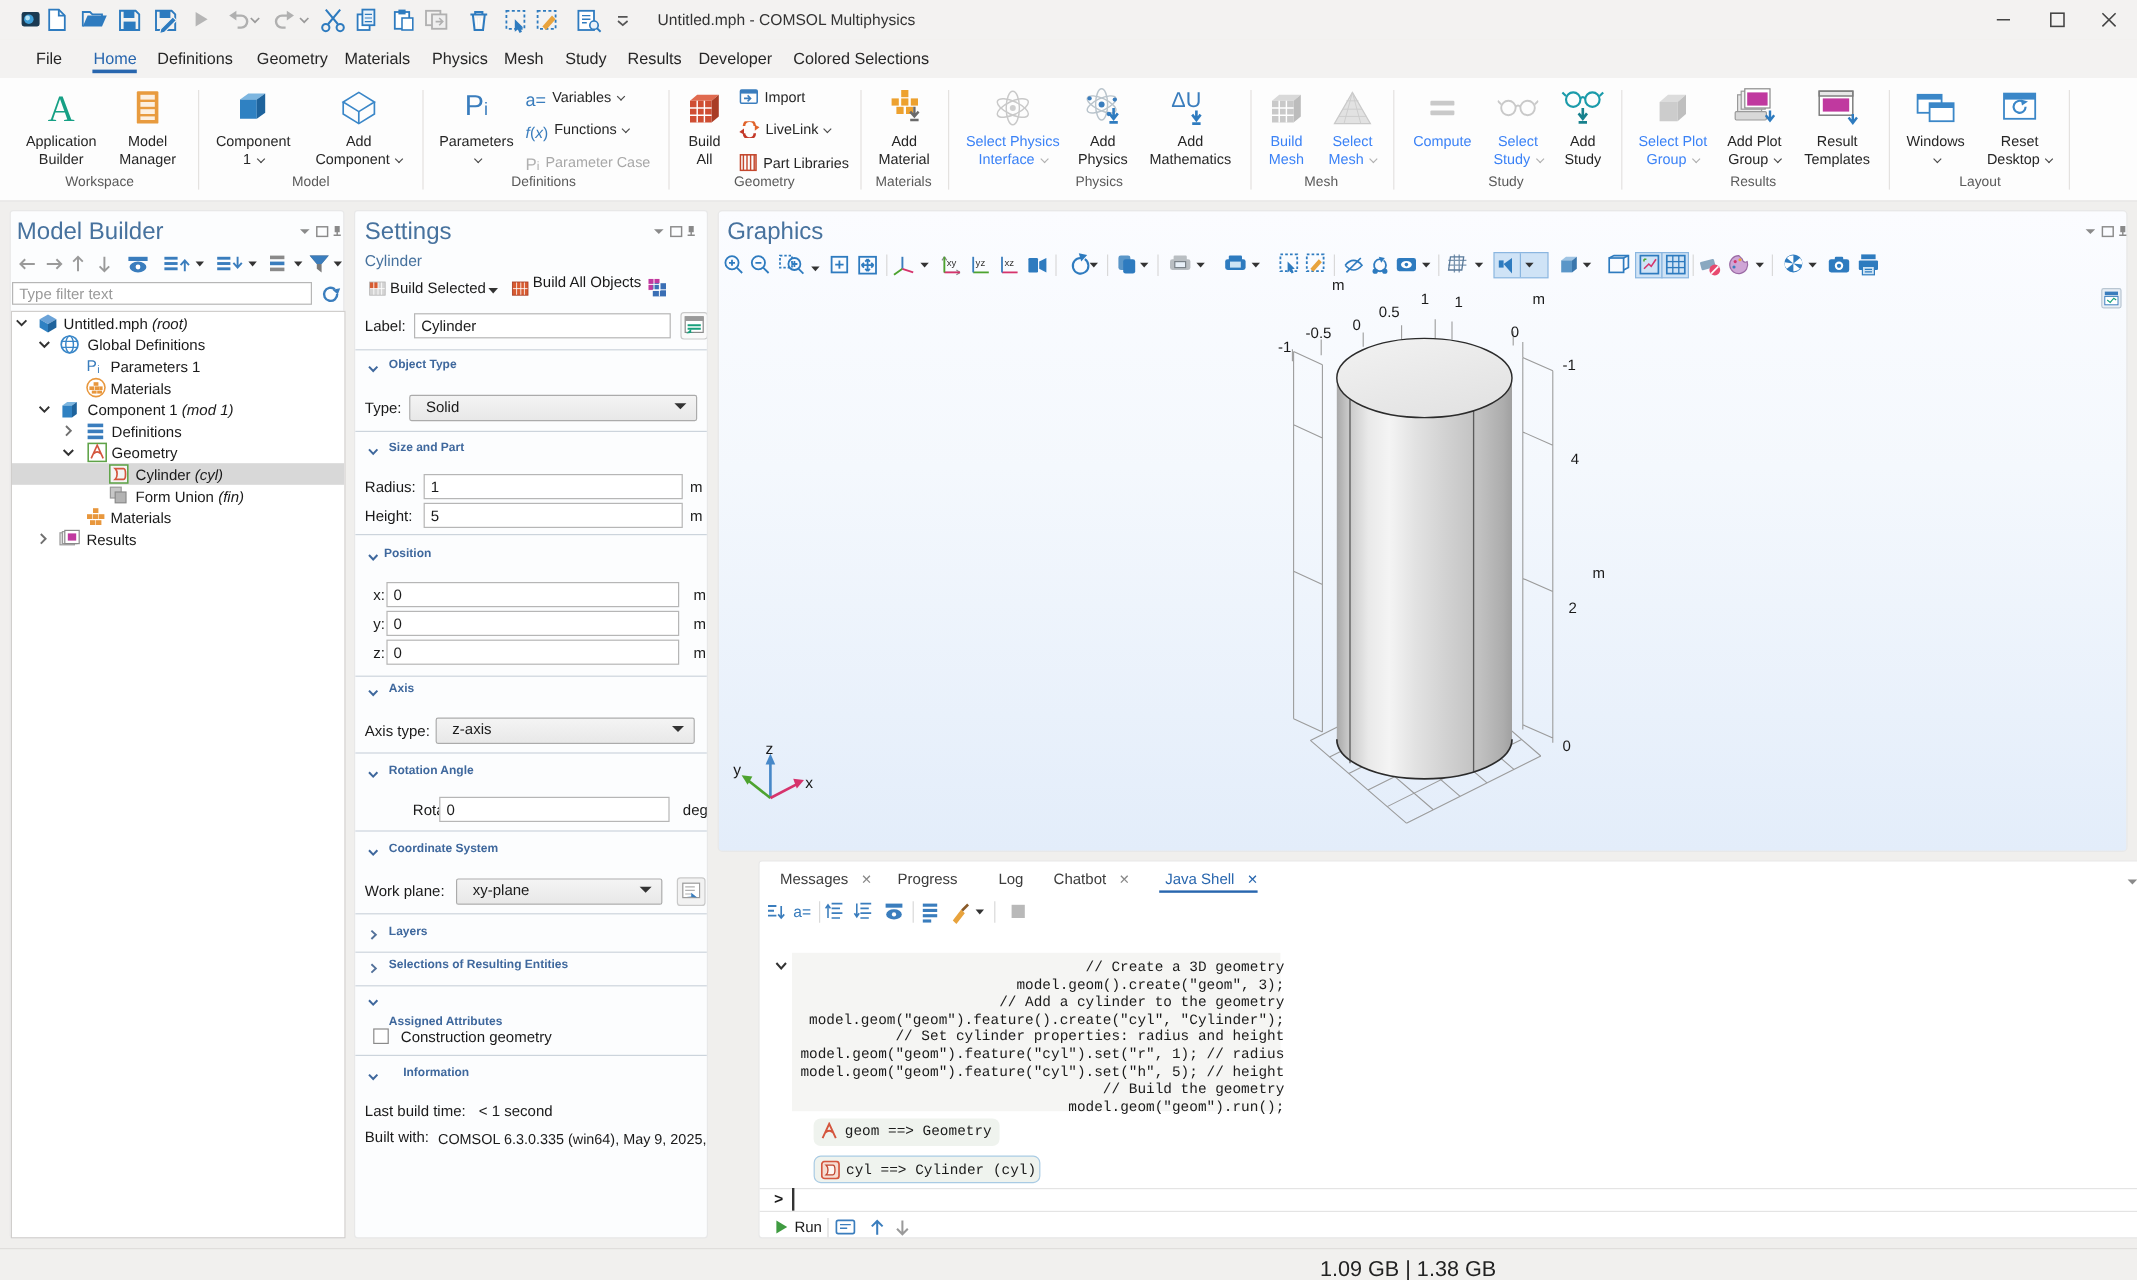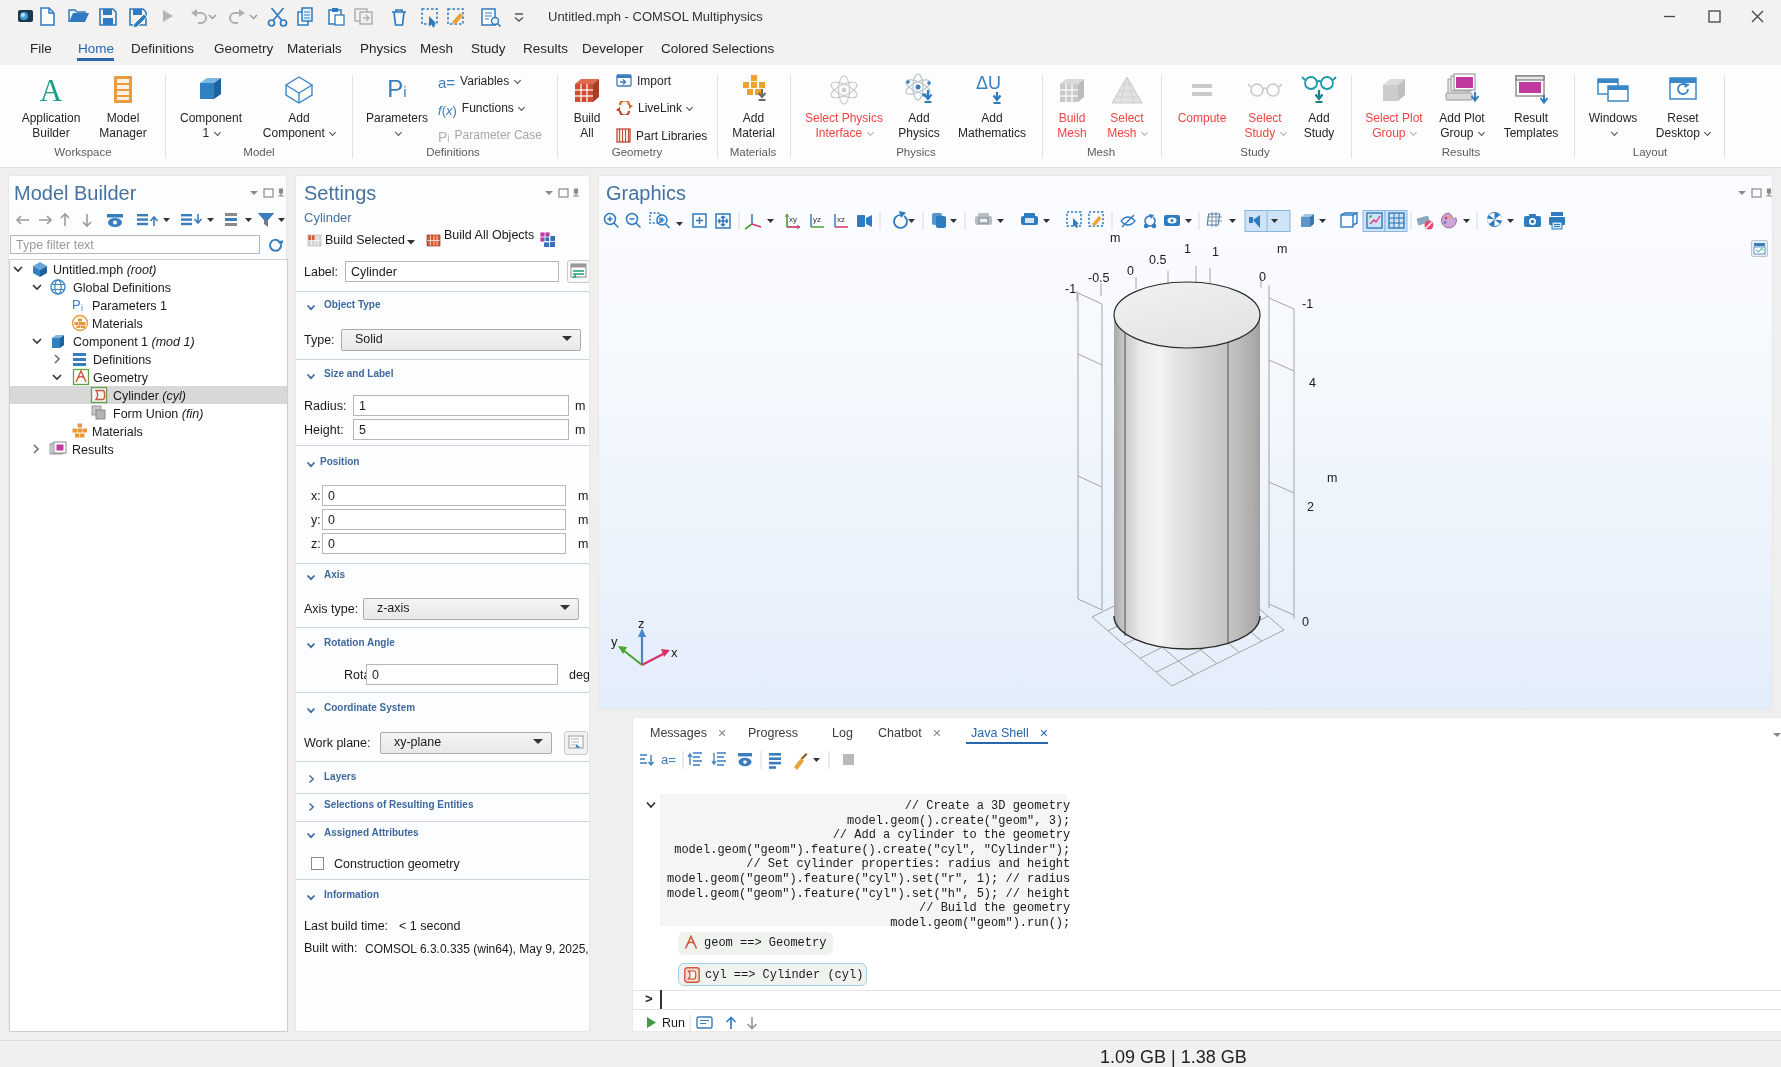--- a/index.html
+++ b/index.html
@@ -11,21 +11,21 @@
 #menubar { position:absolute; left:0; top:33px; width:1781px; height:32px; background:#f3f2f1; font-size:13.5px; }
 .menu { position:absolute; top:8px; color:#262626; }
 .menu.active { color:#2866ae; }
 #homeline { position:absolute; left:77px; top:58px; width:37px; height:3px; background:#2866ae; }
 
 #ribbon { position:absolute; left:0; top:65px; width:1781px; height:103px; background:#fdfdfd; border-bottom:1px solid #e2e0de; }
 .rsep { position:absolute; top:10px; height:83px; width:1px; background:#e4e2e0; }
 .glabel { position:absolute; top:81px; font-size:11.5px; color:#5a5a5a; text-align:center; }
 .bigbtn { position:absolute; top:7px; text-align:center; font-size:12px; color:#262626; line-height:15px; }
 .bigbtn .bicon { height:36px; display:flex; align-items:center; justify-content:center; margin-bottom:3px; }
-.bigbtn.dis { color:#ef4444; }
+.bigbtn.dis { color:#3b82f6; }
 .smallbtn { position:absolute; font-size:12px; color:#262626; white-space:nowrap; }
 .smallbtn.dis { color:#a8a8a8; }
 .smallbtn svg, .smallbtn span.ic { vertical-align:-3px; margin-right:5px; }
 .dd { display:inline-block; width:5px; height:5px; border-right:1.5px solid #4a4a4a; border-bottom:1.5px solid #4a4a4a; transform:rotate(45deg); vertical-align:2px; margin-left:2px; }
 .bigbtn.dis .dd, .smallbtn.dis .dd { border-color:#b0b0b0; }
 
 
 .card { position:absolute; background:#fcfdfe; border:1px solid #e8e8e8; border-radius:3px; }
 .ptitle { font-size:20px; color:#47729e; }
 
@@ -675,21 +675,21 @@
   <div class="sec" style="position:absolute;left:28px;top:123px;">Object Type</div>
   <div class="lbl" style="left:8px;top:157px;">Type:</div>
   <div class="dropdown" style="left:45px;top:153px;width:240px;height:22px;">&nbsp;&nbsp;Solid<span class="arr"></span></div>
   <div class="divider" style="top:183px;"></div>
 
   <div style="position:absolute;left:10px;top:192px;" class="chev">
       <svg width="10" height="9" style="display:block;margin-top:4px;">
         <path d="M1.5 2.5 l3.5 3.7 3.5 -3.7" stroke="#3f689d" stroke-width="1.7" fill="none"></path>
       </svg>
     </div>
-  <div class="sec" style="position:absolute;left:28px;top:192px;">Size and Label</div>
+  <div class="sec" style="position:absolute;left:28px;top:192px;">Size and Part</div>
   <div class="lbl" style="left:8px;top:223px;">Radius:</div>
   <input class="inp" style="left: 57px; top: 219px; width: 216px; height: 21px;" value="1">
   <div class="lbl" style="left:279px;top:223px;">m</div>
   <div class="lbl" style="left:8px;top:247px;">Height:</div>
   <input class="inp" style="left: 57px; top: 243px; width: 216px; height: 21px;" value="5">
   <div class="lbl" style="left:279px;top:247px;">m</div>
   <div class="divider" style="top:269px;"></div>
 
   <div style="position:absolute;left:10px;top:280px;" class="chev">
       <svg width="10" height="9" style="display:block;margin-top:4px;">
@@ -758,30 +758,30 @@
         <path d="M2.5 1.5 l3.7 3.5 -3.7 3.5" stroke="#53719a" stroke-width="1.6" fill="none"></path>
       </svg>
     </div>
   <div class="sec" style="position:absolute;left:28px;top:623px;">Selections of Resulting Entities</div>
   <div class="divider" style="top:645px;"></div>
   <div style="position:absolute;left:10px;top:651px;" class="chev">
       <svg width="10" height="9" style="display:block;margin-top:4px;">
         <path d="M1.5 2.5 l3.5 3.7 3.5 -3.7" stroke="#3f689d" stroke-width="1.7" fill="none"></path>
       </svg>
     </div>
-  <div class="sec" style="position:absolute;left:28px;top:651px;">Assigned Attributes</div>
+  <div class="sec" style="position:absolute;left:28px;top:670px;">Assigned Attributes</div>
   <div style="position:absolute;left:15px;top:681px;width:13px;height:13px;background:#fff;border:1px solid #8a8a8a;"></div>
   <div class="lbl" style="left:38px;top:681px;">Construction geometry</div>
   <div class="divider" style="top:703px;"></div>
   <div style="position:absolute;left:10px;top:713px;" class="chev">
       <svg width="10" height="9" style="display:block;margin-top:4px;">
         <path d="M1.5 2.5 l3.5 3.7 3.5 -3.7" stroke="#3f689d" stroke-width="1.7" fill="none"></path>
       </svg>
     </div>
-  <div class="sec" style="position:absolute;left:28px;top:713px;">Information</div>
+  <div class="sec" style="position:absolute;left:40px;top:713px;">Information</div>
   <div class="lbl" style="left:8px;top:743px;">Last build time:</div>
   <div class="lbl" style="left:103px;top:743px;">&lt; 1 second</div>
   <div class="lbl" style="left:8px;top:765px;">Built with:</div>
   <div class="lbl" style="left:69px;top:766px;white-space:nowrap;font-size:12px;">COMSOL 6.3.0.335 (win64), May 9, 2025, 8:55 PM</div>
 </div>
 
 <div class="card" id="gfx" style="left:598px;top:175px;width:1175px;height:535px;background:linear-gradient(#fbfcff 0%,#f4f8fd 40%,#e3edfa 100%);border-radius:4px;">
   <div class="ptitle" style="position:absolute;left:7px;top:6px;">Graphics</div>
   <svg style="position:absolute;left:1138px;top:12px;" width="36" height="12" viewBox="0 0 36 12">
       <path d="M1 3 l4 4 4-4" fill="#8a8a8a"></path>

